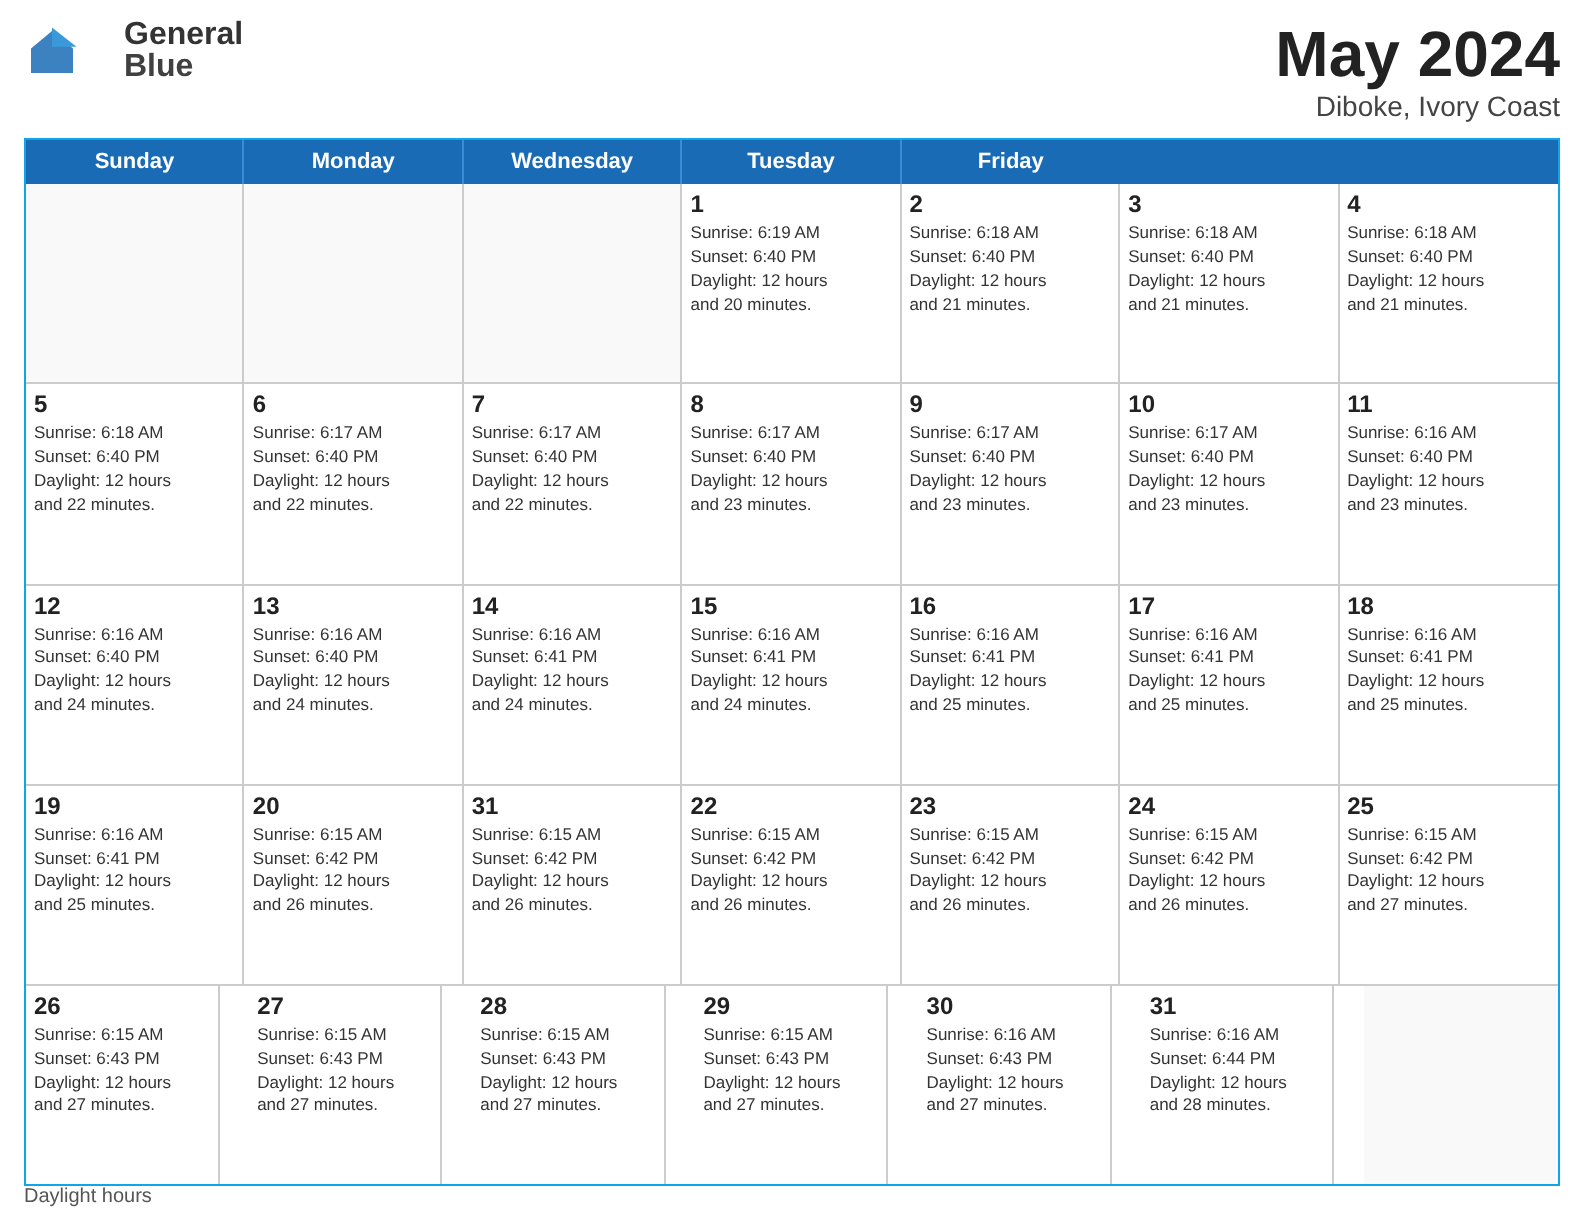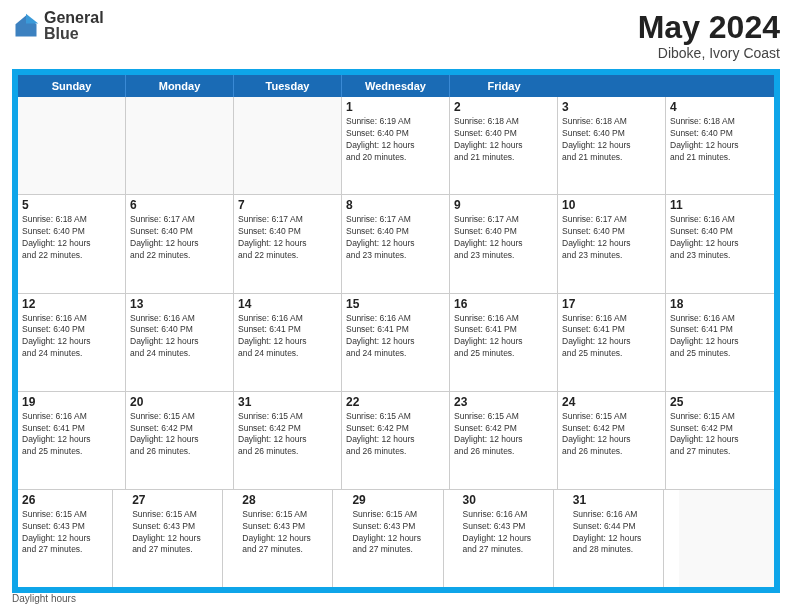--- a/index.html
+++ b/index.html
@@ -19,21 +19,21 @@
     }
     .header {
       display: flex;
       justify-content: space-between;
       align-items: flex-start;
       margin-bottom: 8px;
     }
     .logo {
       display: flex;
       align-items: center;
-      gap: 4px;
+      gap: 22px;
     }
     .logo-text {
       display: flex;
       flex-direction: column;
       line-height: 1;
     }
     .logo-general {
       font-size: 16px;
       font-weight: bold;
       color: #333;
@@ -57,21 +57,21 @@
       line-height: 1.1;
     }
     .location {
       font-size: 14px;
       color: #444;
     }
     .calendar {
       flex: 1;
       display: flex;
       flex-direction: column;
-      border: 6px solid #0ea5e9;
+      border: 1px solid #0ea5e9;
     }
     .cal-header {
       display: grid;
       grid-template-columns: repeat(7, 1fr);
       background: #1a6bb5;
     }
     .cal-header-cell {
       color: #fff;
       font-size: 11px;
       font-weight: bold;
@@ -140,22 +140,22 @@
     <div class="title-block">
       <div class="month-year">May 2024</div>
       <div class="location">Diboke, Ivory Coast</div>
     </div>
   </div>
 
   <div class="calendar">
     <div class="cal-header" id="cal-header-row">
         <div class="cal-header-cell">Sunday</div>
         <div class="cal-header-cell">Monday</div>
+        <div class="cal-header-cell">Wednesday</div>
         <div class="cal-header-cell">Tuesday</div>
-        <div class="cal-header-cell">Wednesday</div>
         <div class="cal-header-cell">Friday</div>
       </div>
     <div class="cal-body" id="cal-body">
         <div class="cal-row">
           <div class="cal-cell empty"></div>
           <div class="cal-cell empty"></div>
           <div class="cal-cell empty"></div>
           <div class="cal-cell">
             <span class="day-num">1</span>
             <div class="cell-text" style="white-space: pre-line;">Sunrise: 6:19 AM

